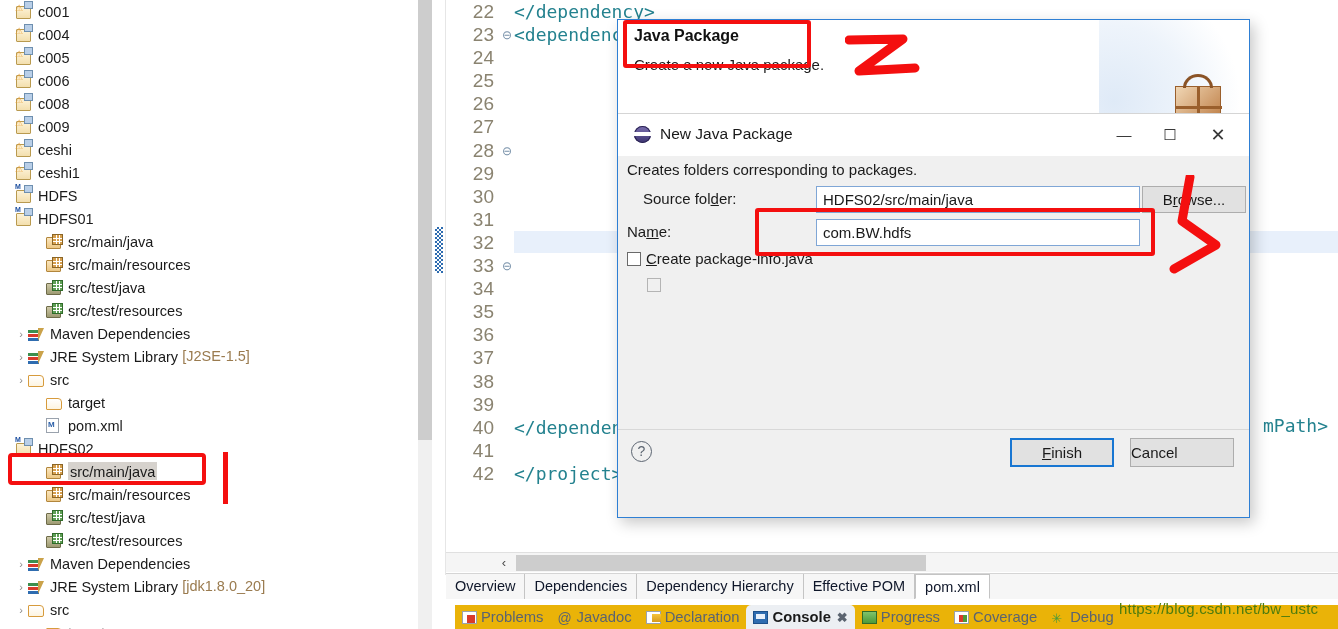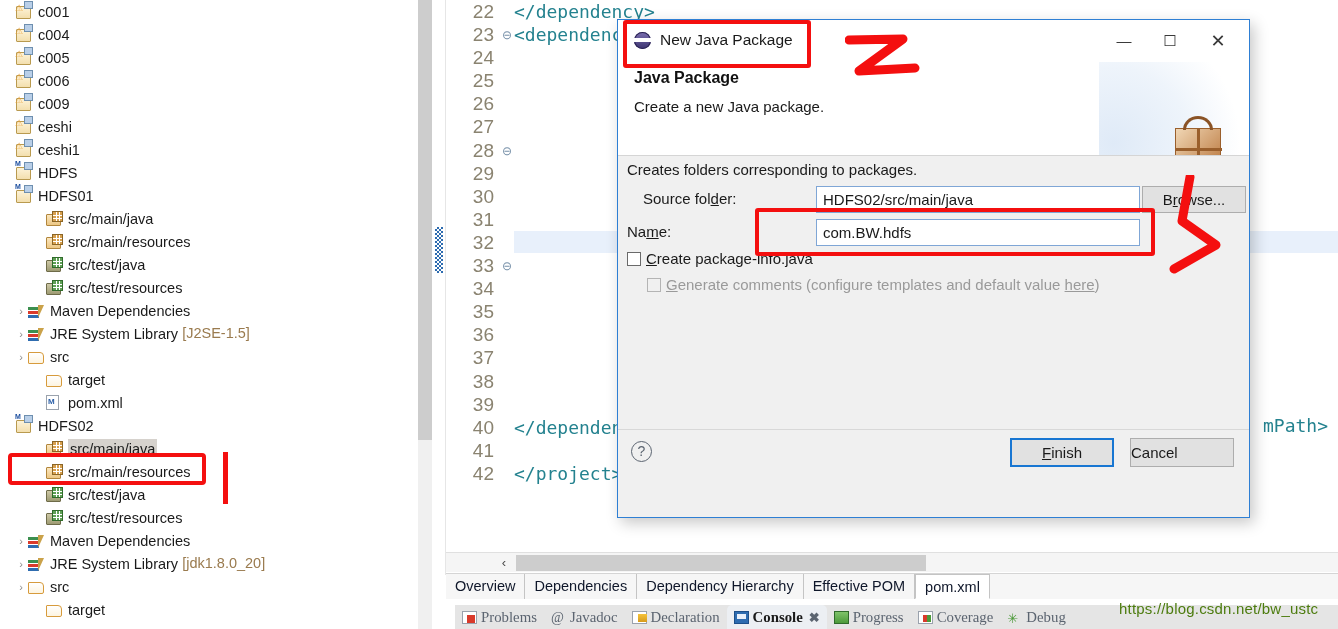--- a/index.html
+++ b/index.html
@@ -137,22 +137,21 @@
   .etab {
     float:left; height:25px; line-height:25px; padding:0 9px;
     font-size:14.5px; color:#0f172a; border-right:1px solid #c4c4c4;
     background:#f6f6f6;
   }
   .etab.active { background:#ffffff; border:1px solid #c4c4c4; border-bottom:1px solid #fff;}
 
   
   #bottom-tabs {
     position:absolute; left:455px; top:605px; width:883px; height:24px;
-    background:#e5e5e5;
-    font-family:Liberation Serif, serif;
+    background:#eab308;
   }
   .btab { float:left; height:24px; line-height:24px; padding:0 7px; font-size:14.8px;
           color:#5b6470; white-space:nowrap; }
   .btab.sel { background:#eceff3; border-radius:5px 5px 0 0; color:#1a1a1a; font-weight:bold;}
   .btab .bico { display:inline-block; width:15px; height:13px; vertical-align:-2px; margin-right:4px;
                 position:relative;}
   .ico-problems{background:#fff;border:1px solid #9aa2ad;}
   .ico-problems:after{content:"";position:absolute;left:4px;top:3px;width:8px;height:8px;background:#d93a2b;}
   .ico-javadoc:before{content:"@";position:absolute;left:0;top:-5px;font-size:14px;color:#5b6470;}
   .ico-declaration{background:#fff;border:1px solid #9aa2ad;}
@@ -261,20 +260,21 @@
 </style>
 </head>
 <body>
 
 <div id="explorer">
   <div id="explorer-rows">
       <div class="tree-row"><span class="arrow"></span><span class="ico"><span class="ico-proj ico-proj-w"></span></span><span class="lbl-wrap"><span class="lbl">c001</span></span></div>
       <div class="tree-row"><span class="arrow"></span><span class="ico"><span class="ico-proj ico-proj-w"></span></span><span class="lbl-wrap"><span class="lbl">c004</span></span></div>
       <div class="tree-row"><span class="arrow"></span><span class="ico"><span class="ico-proj ico-proj-w"></span></span><span class="lbl-wrap"><span class="lbl">c005</span></span></div>
       <div class="tree-row"><span class="arrow"></span><span class="ico"><span class="ico-proj ico-proj-w"></span></span><span class="lbl-wrap"><span class="lbl">c006</span></span></div>
+      <div class="tree-row"><span class="arrow"></span><span class="ico"><span class="ico-proj ico-proj-w"></span></span><span class="lbl-wrap"><span class="lbl">c008</span></span></div>
       <div class="tree-row"><span class="arrow"></span><span class="ico"><span class="ico-proj ico-proj-w"></span></span><span class="lbl-wrap"><span class="lbl">c009</span></span></div>
       <div class="tree-row"><span class="arrow"></span><span class="ico"><span class="ico-proj ico-proj-w"></span></span><span class="lbl-wrap"><span class="lbl">ceshi</span></span></div>
       <div class="tree-row"><span class="arrow"></span><span class="ico"><span class="ico-proj ico-proj-w"></span></span><span class="lbl-wrap"><span class="lbl">ceshi1</span></span></div>
       <div class="tree-row"><span class="arrow"></span><span class="ico"><span class="ico-proj ico-proj-m"></span></span><span class="lbl-wrap"><span class="lbl">HDFS</span></span></div>
       <div class="tree-row"><span class="arrow"></span><span class="ico"><span class="ico-proj ico-proj-m"></span></span><span class="lbl-wrap"><span class="lbl">HDFS01</span></span></div>
       <div class="tree-row indent2"><span class="arrow"></span><span class="ico"><span class="ico-src"></span></span><span class="lbl-wrap"><span class="lbl">src/main/java</span></span></div>
       <div class="tree-row indent2"><span class="arrow"></span><span class="ico"><span class="ico-src"></span></span><span class="lbl-wrap"><span class="lbl">src/main/resources</span></span></div>
       <div class="tree-row indent2"><span class="arrow"></span><span class="ico"><span class="ico-src-test"></span></span><span class="lbl-wrap"><span class="lbl">src/test/java</span></span></div>
       <div class="tree-row indent2"><span class="arrow"></span><span class="ico"><span class="ico-src-test"></span></span><span class="lbl-wrap"><span class="lbl">src/test/resources</span></span></div>
       <div class="tree-row indent1"><span class="arrow">›</span><span class="ico"><span class="ico-lib"></span></span><span class="lbl-wrap"><span class="lbl">Maven Dependencies</span></span></div>
@@ -351,36 +351,36 @@
     <div class="btab"><span class="bico ico-javadoc"></span><span>Javadoc</span></div>
     <div class="btab"><span class="bico ico-declaration"></span><span>Declaration</span></div>
     <div class="btab sel"><span class="bico ico-console"></span><span>Console</span><span class="close-x">✖</span></div>
     <div class="btab"><span class="bico ico-progress"></span><span>Progress</span></div>
     <div class="btab"><span class="bico ico-coverage"></span><span>Coverage</span></div>
     <div class="btab"><span class="bico ico-debug"></span><span>Debug</span></div>
   </div>
 
 <div id="dialog">
 
+  <div id="dlg-header">
+    <div id="dlg-banner"></div>
+    <div id="gift"></div>
+    <div id="gift-bow"></div>
+    <div id="dlg-head-title">Java Package</div>
+    <div id="dlg-head-desc">Create a new Java package.</div>
+  </div>
+
   <div id="dlg-titlebar">
     <div id="dlg-title-ico"></div>
     <div id="dlg-title-text">New Java Package</div>
     <div class="win-btn" id="btn-min">—</div>
     <div class="win-btn" id="btn-max">☐</div>
     <div class="win-btn" id="btn-close">✕</div>
   </div>
 
-  <div id="dlg-header">
-    <div id="dlg-banner"></div>
-    <div id="gift"></div>
-    <div id="gift-bow"></div>
-    <div id="dlg-head-title">Java Package</div>
-    <div id="dlg-head-desc">Create a new Java package.</div>
-  </div>
-
   <div id="dlg-body">
     <div id="dlg-hint">Creates folders corresponding to packages.</div>
 
     <div class="fld-label" id="src-label">
       Source fol<span class="u">d</span>er:
     </div>
     <div class="txtbox" id="src-input">HDFS02/src/main/java</div>
     <div id="browse-btn">
       B<span class="u">r</span>owse...
     </div>
@@ -389,23 +389,20 @@
       Na<span class="u">m</span>e:
     </div>
     <div class="txtbox" id="name-input">com.BW.hdfs</div>
 
     <div id="cb-pkginfo"></div>
     <div class="fld-label" id="cb-pkginfo-label">
       <span class="u">C</span>reate package-info.java
     </div>
 
     <div id="cb-gencomments"></div>
-    <div class="fld-label" id="cb-gencomments-label">
-      <span class="u">G</span>enerate comments (configure templates and default value <span class="lnk">here</span>)
-    </div>
 
     <div id="dlg-footer">
       <div id="help-ico">?</div>
       <div id="finish-btn">
         <span class="u">F</span>inish
       </div>
       <div id="cancel-btn">Cancel</div>
     </div>
   </div>
 </div>

